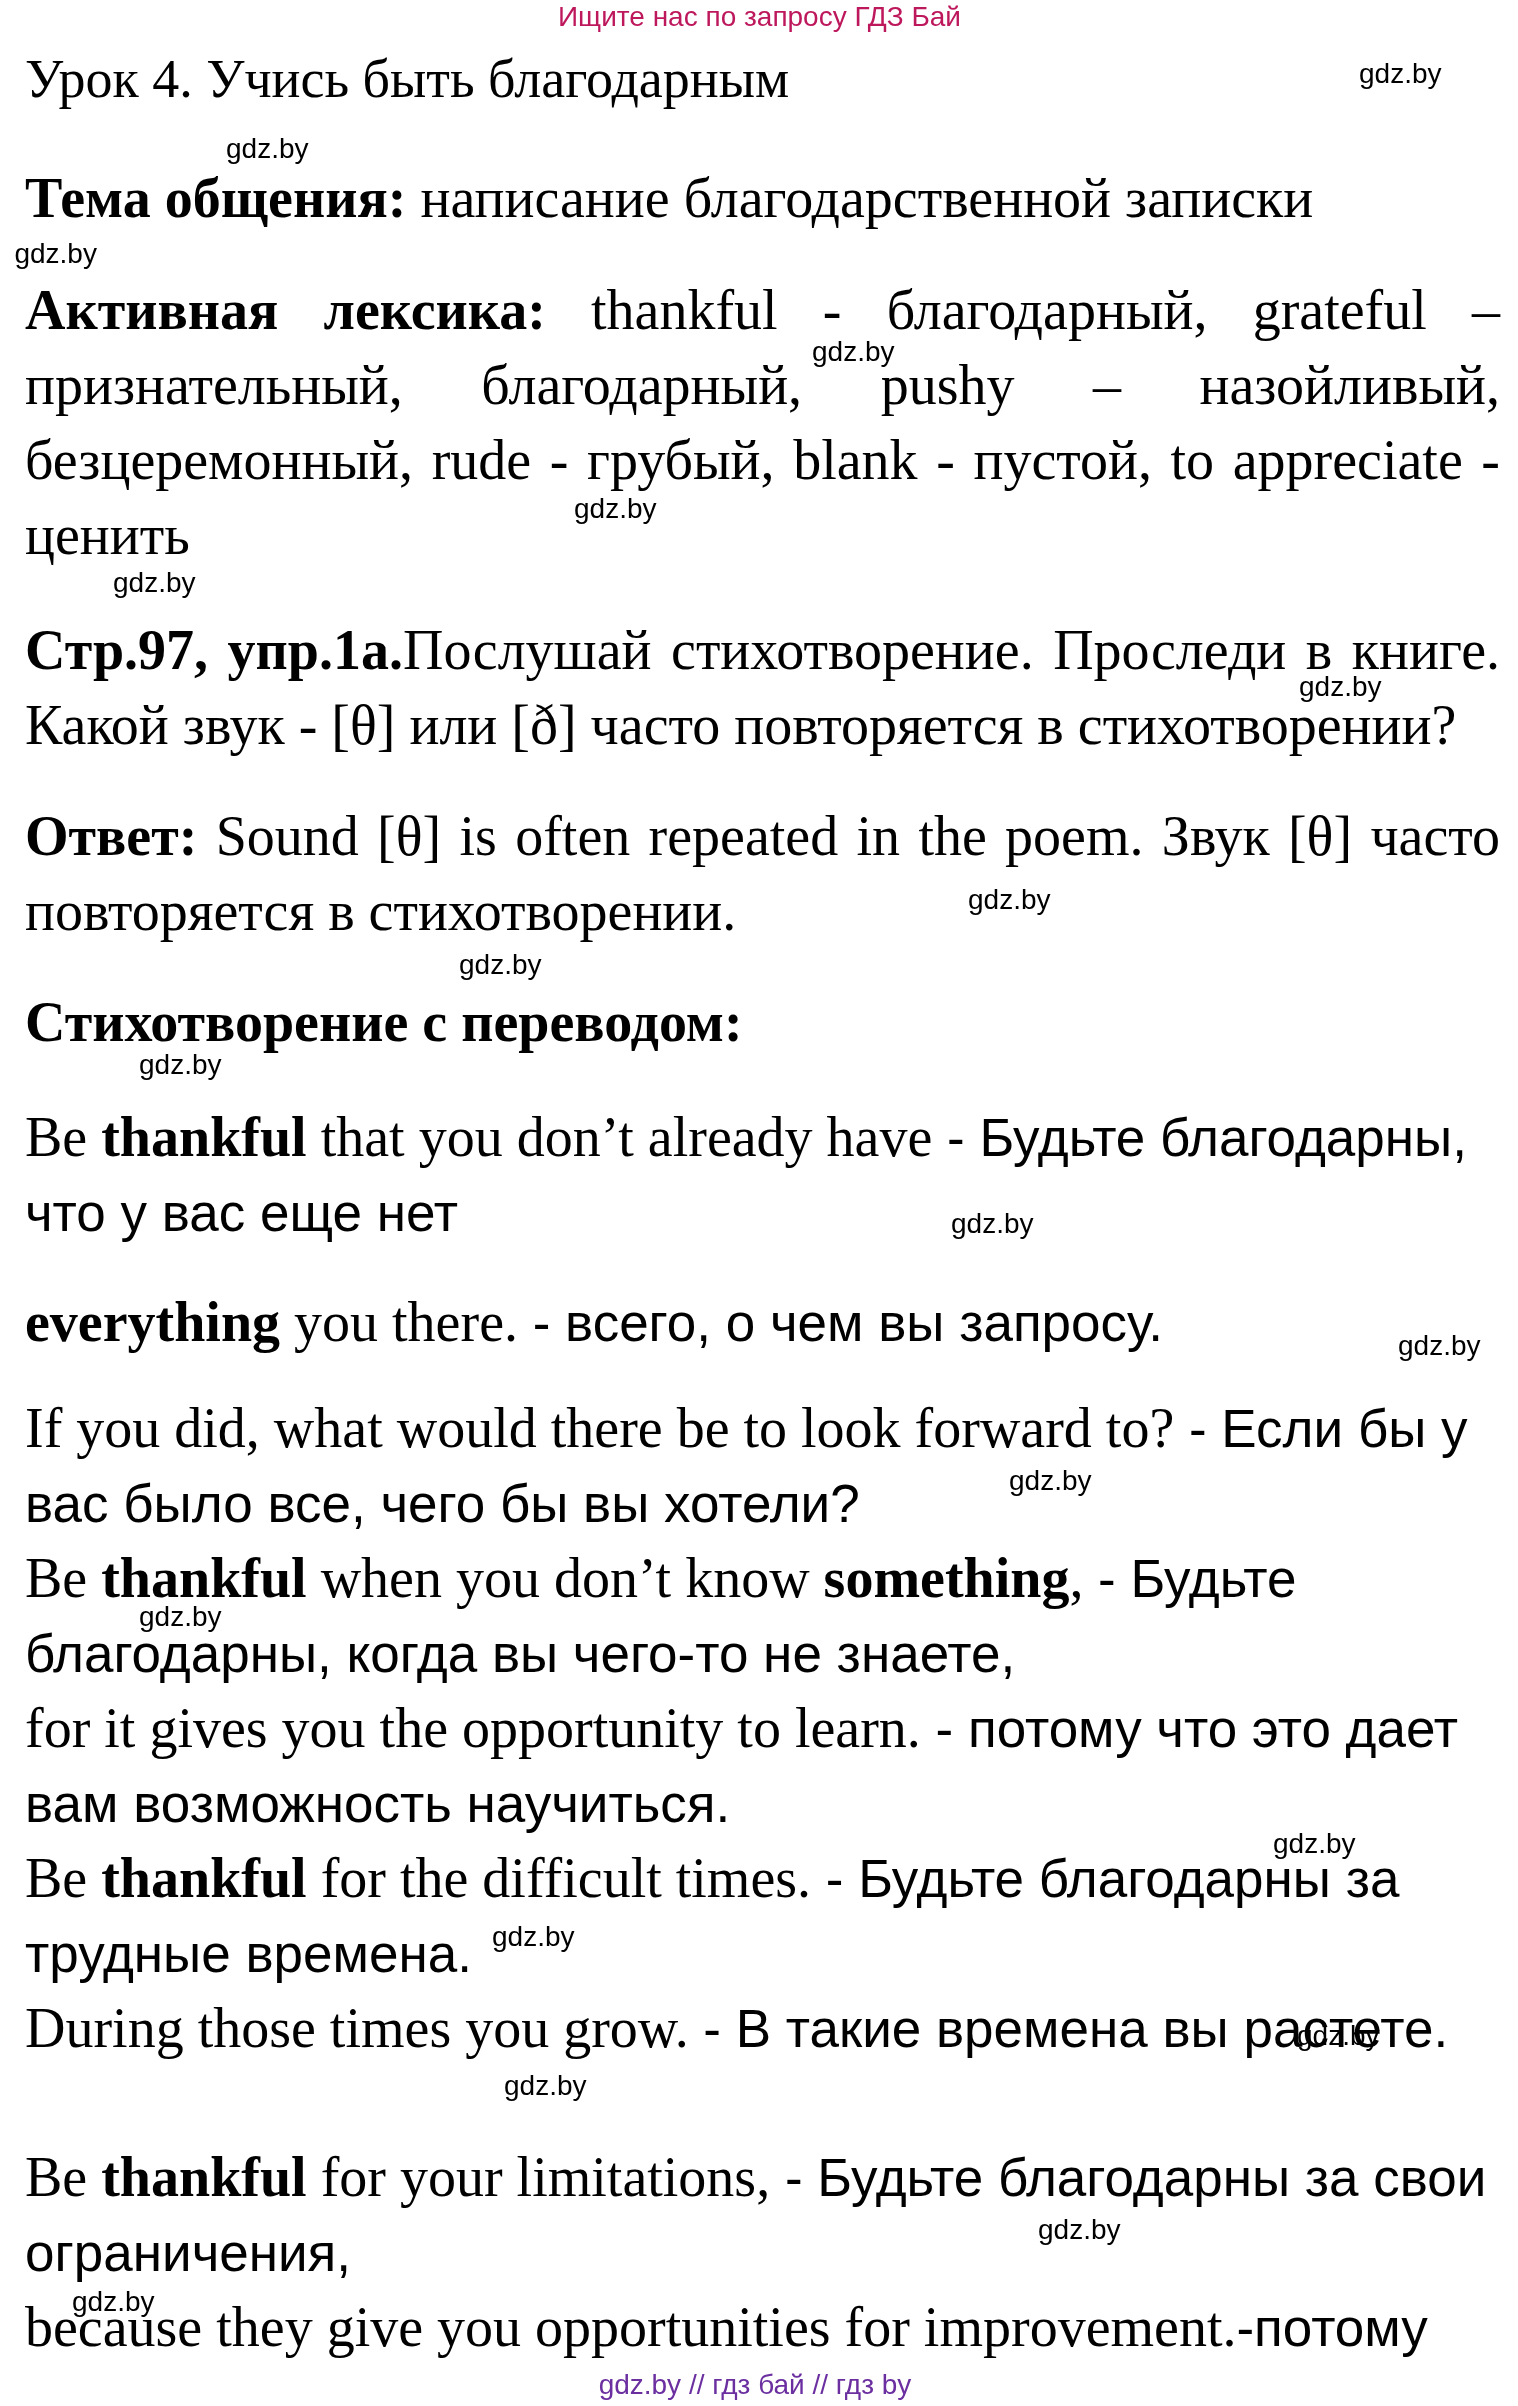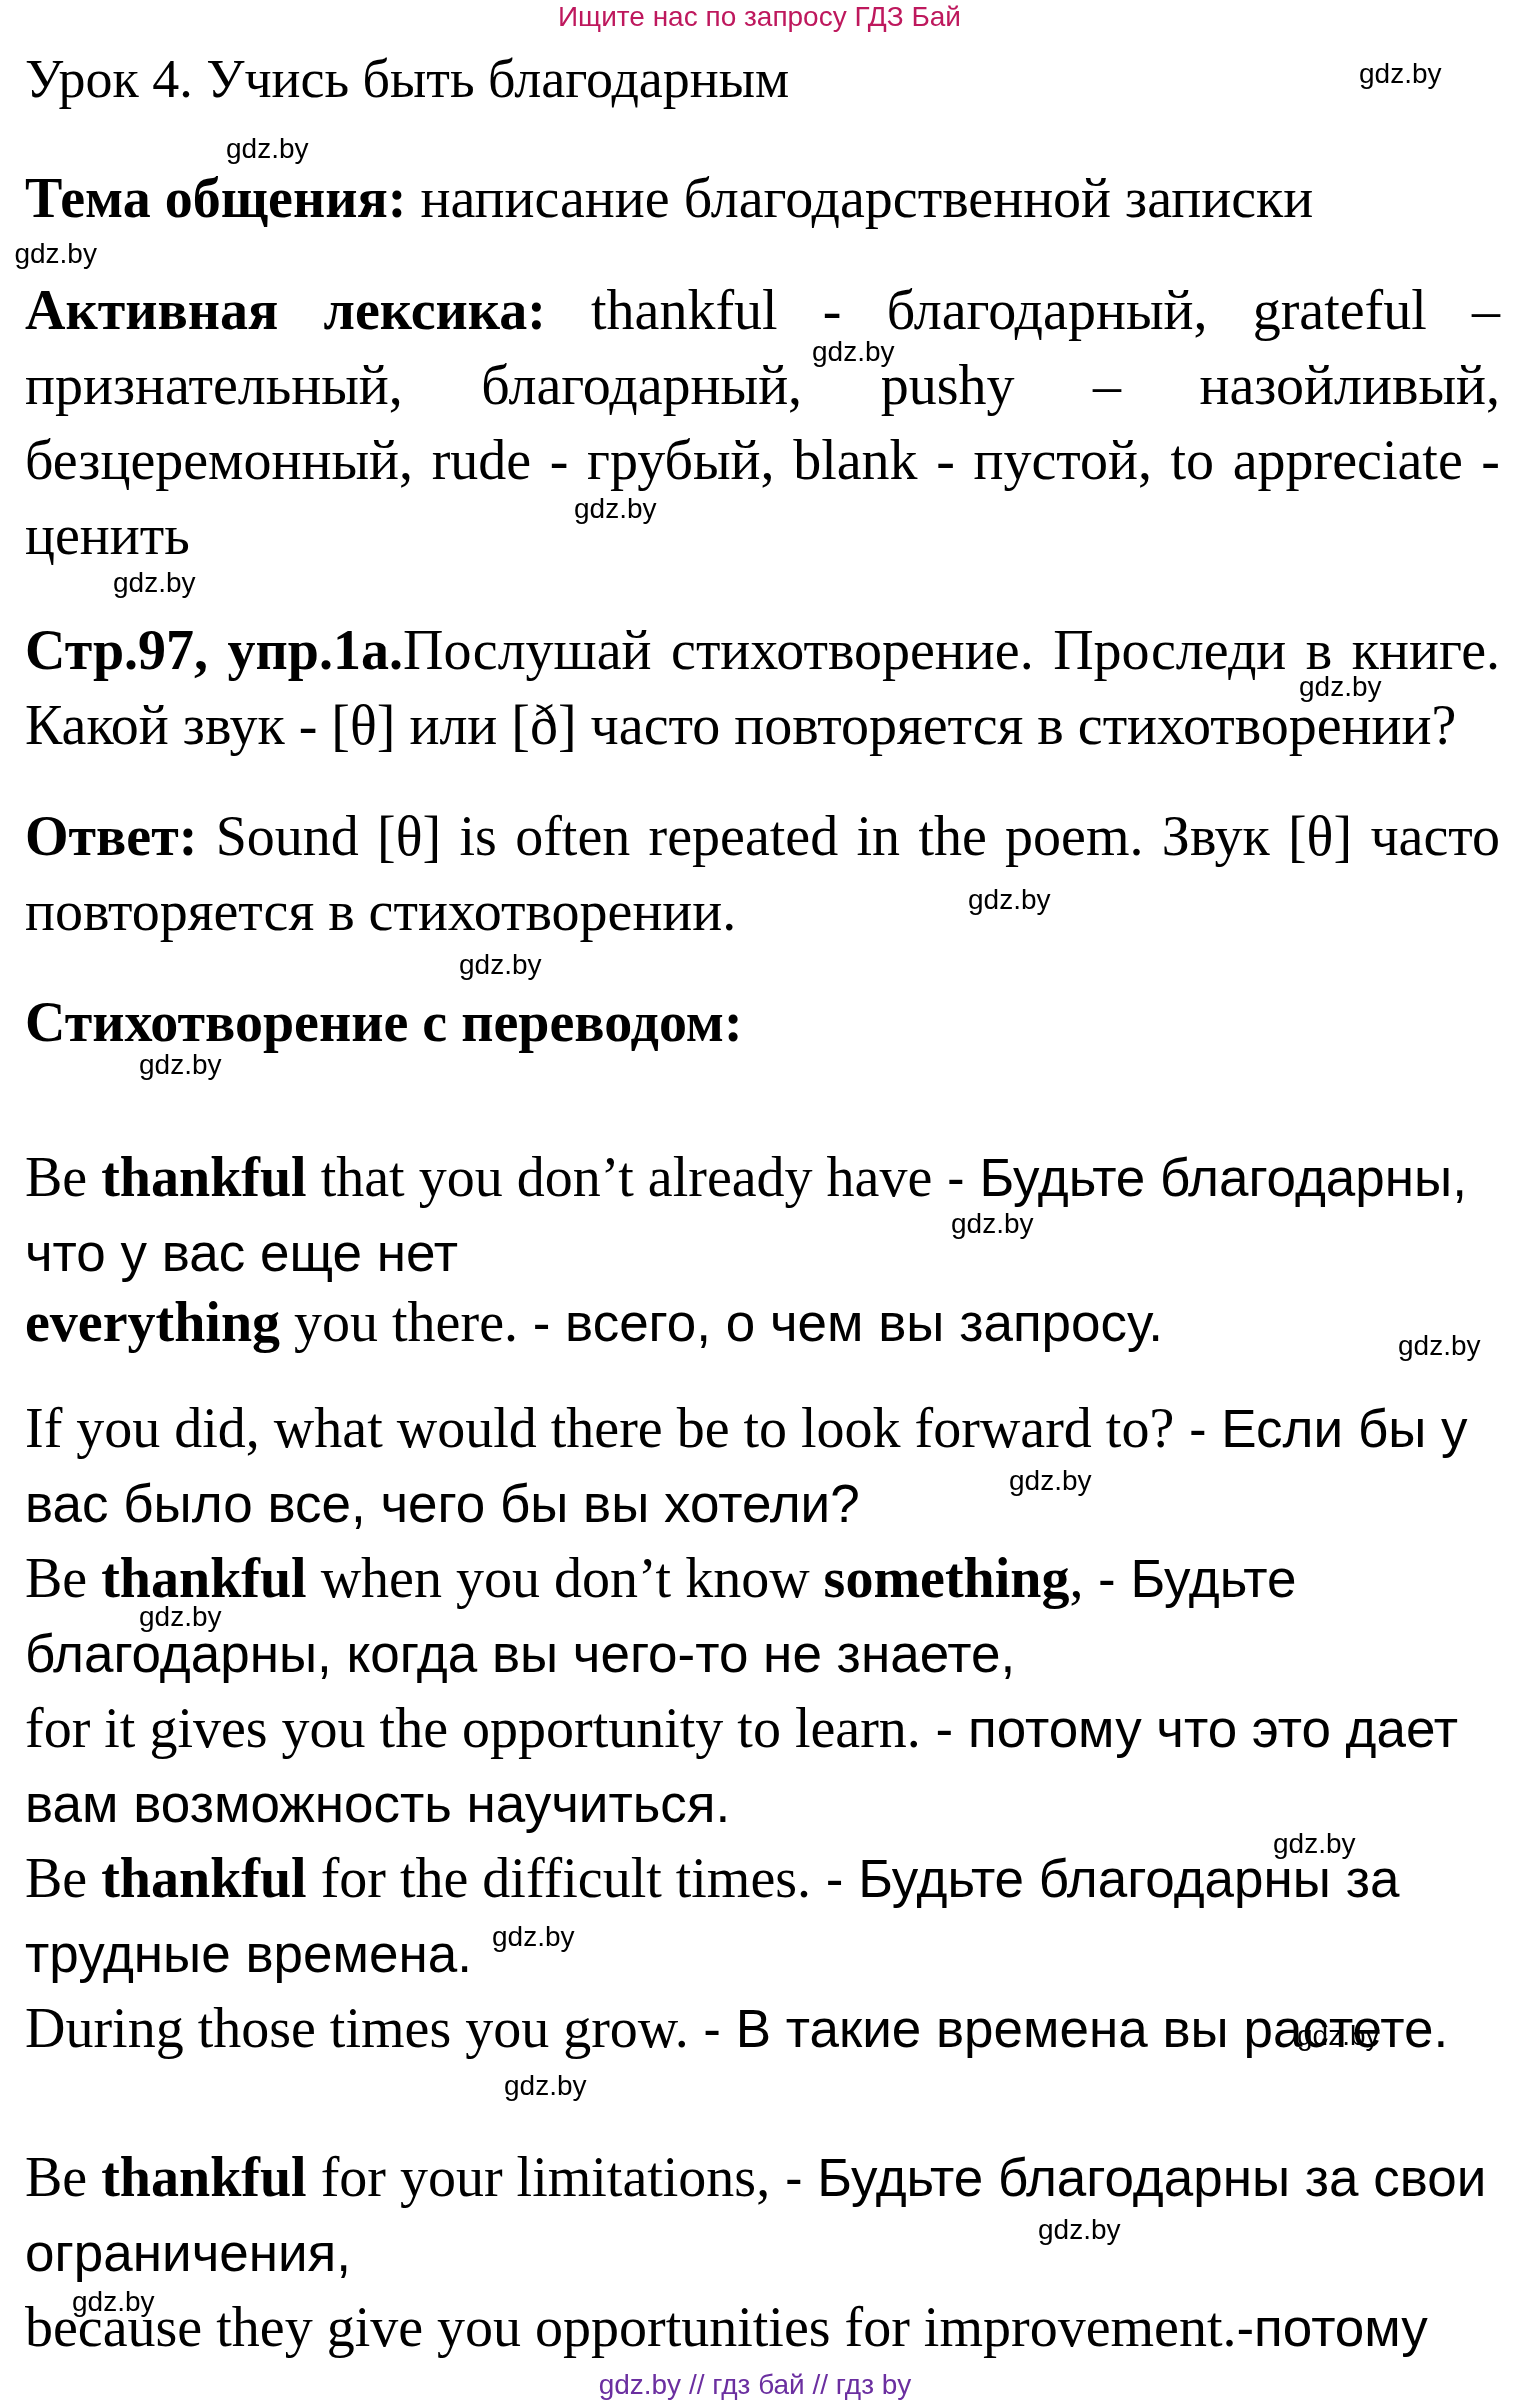--- a/index.html
+++ b/index.html
@@ -32,21 +32,21 @@
 <div class="block serif justify" style="top:613px;">
   <b>Стр.97, упр.1а.</b><span>Послушай стихотворение. Проследи в книге. Какой звук - [θ] или [ð] часто повторяется в стихотворении?</span>
 </div>
 
 <div class="block serif justify" style="top:799px;">
   <b>Ответ:</b><span> Sound [θ] is often repeated in the poem. Звук [θ] часто повторяется в стихотворении.</span>
 </div>
 
 <div class="block serif" style="top:985px; font-weight:bold;">Стихотворение с переводом:</div>
 
-<div class="block serif" style="top:1140px;">
+<div class="block serif" style="top:1100px;">
   <span>Be </span><b>thankful</b><span> that you don’t already have</span><span class="ru"> - Будьте благодарны, что у вас еще нет</span>
 </div>
 
 <div class="block serif" style="top:1285px;">
   <b>everything</b><span> you there.</span><span class="ru"> - всего, о чем вы запросу.</span>
 </div>
 
 <div class="block serif" style="top:1391px;">
   <span>If you did, what would there be to look forward to?</span><span class="ru"> - Если бы у вас было все, чего бы вы хотели?</span>
 </div>

